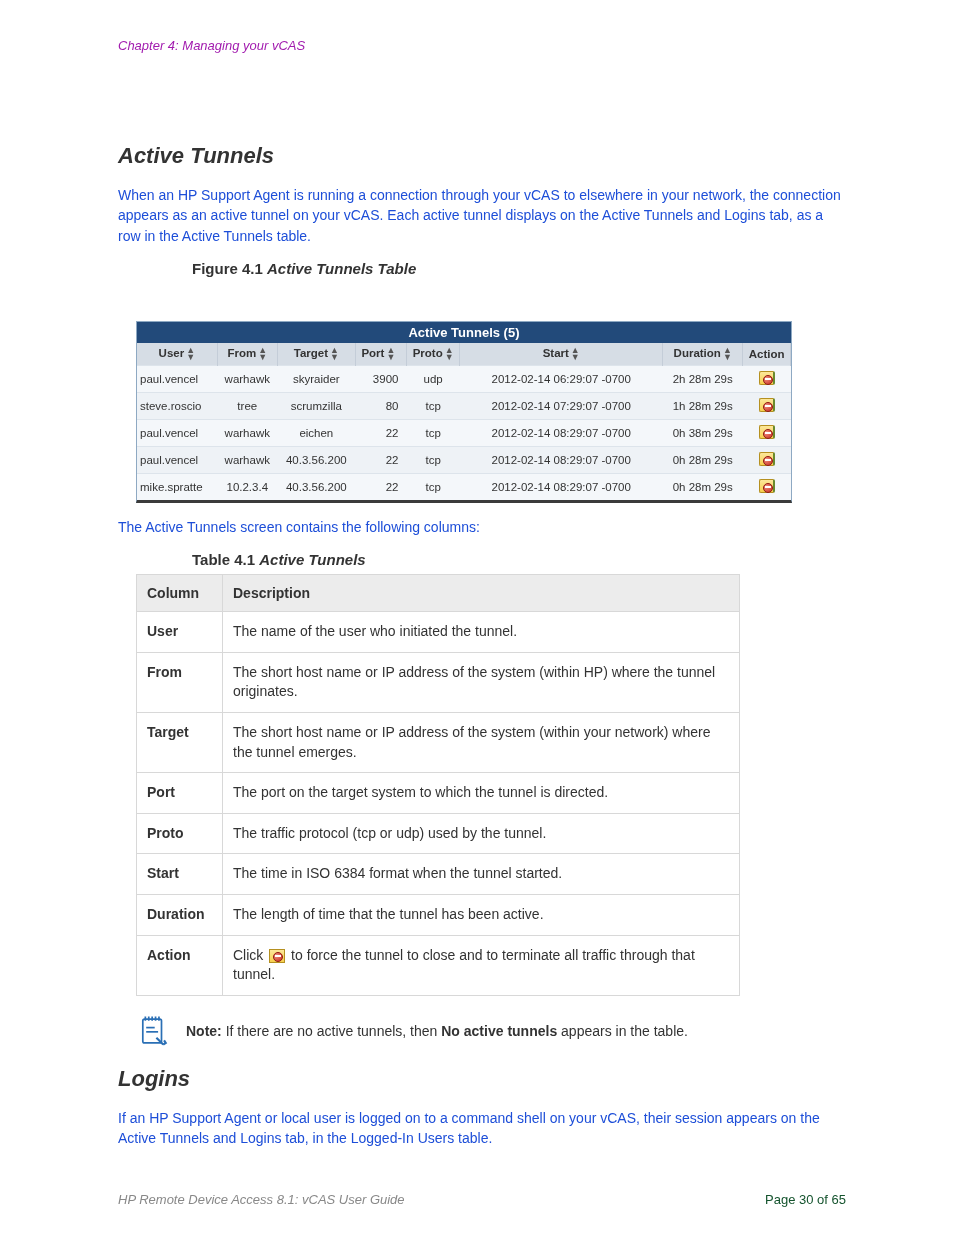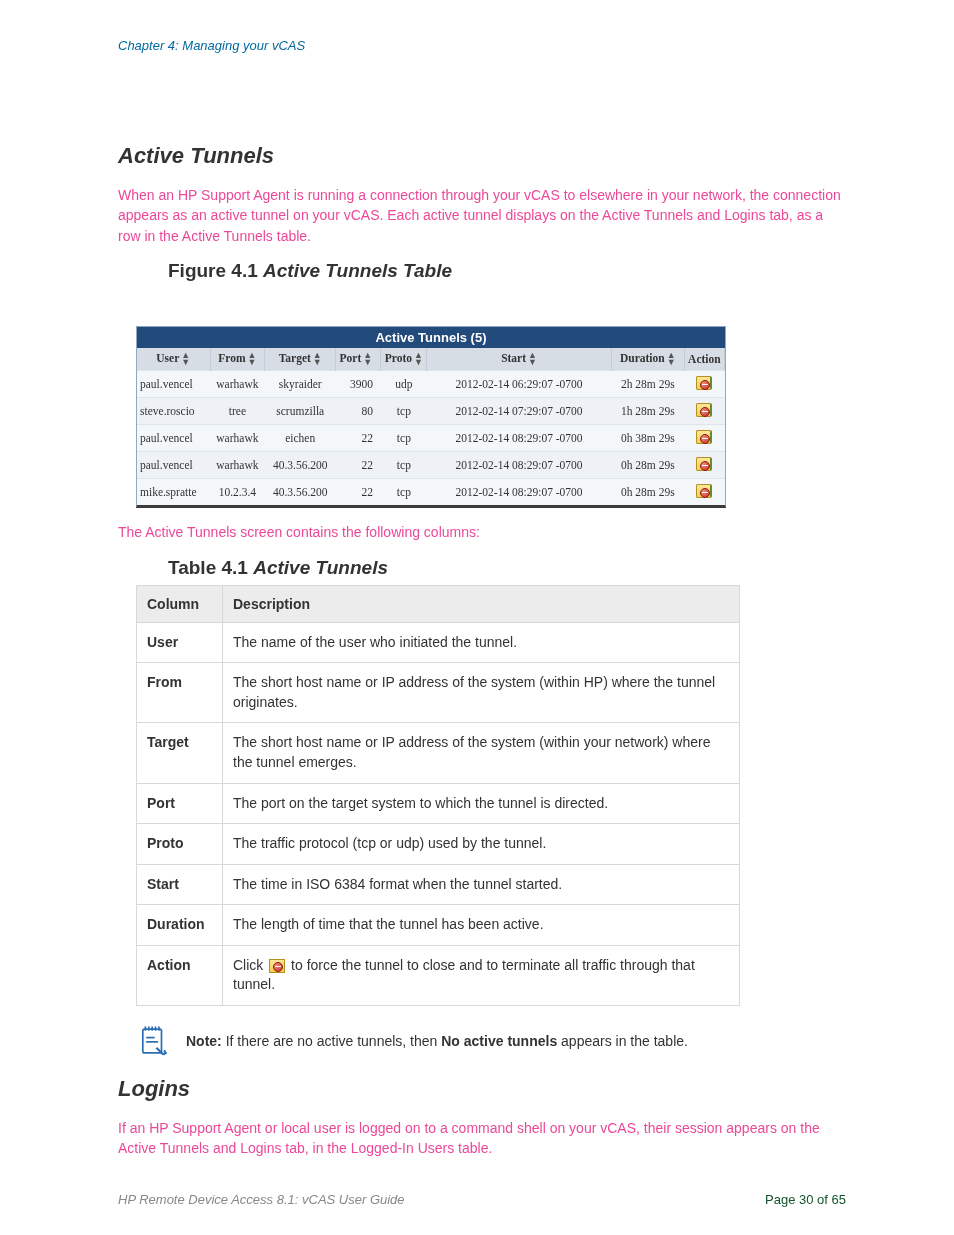--- a/index.html
+++ b/index.html
@@ -11,68 +11,67 @@
     font-size: 14px;
   }
   .page {
     width: 954px;
     min-height: 1235px;
     padding: 38px 108px 40px 118px;
     position: relative;
   }
   .chapter-header {
     font-style: italic;
-    color: #0369a1;
+    color: #a21caf;
     font-size: 13px;
     margin-bottom: 90px;
   }
   h2.section-title {
     font-style: italic;
     font-weight: bold;
     font-size: 22px;
     color: #333;
     margin: 0 0 16px 0;
   }
   p.body-text {
     margin: 0 0 14px 0;
     line-height: 1.45;
     font-size: 14px;
-    color: #ec4899;
+    color: #1d4ed8;
   }
   .indented { margin-left: 18px; }
   .figure-caption, .table-caption {
-    font-size: 19px;
-    margin: 6px 0 6px 10px;
+    font-size: 15px;
+    margin: 6px 0 6px 34px;
     padding-left: 40px;
   }
   .figure-caption .prefix, .table-caption .prefix { font-weight: bold; }
   .figure-caption .title, .table-caption .title { font-style: italic; font-weight: bold; }
 
   
   .tunnels-wrap {
     margin-left: 18px;
     border: 1px solid #8ea9c3;
     border-bottom: 3px solid #3b3b3b;
-    width: 590px;
+    width: 656px;
     font-size: 12px;
     margin-top: 44px;
   }
   .tunnels-title {
     background: #224a7a;
     color: #fff;
     text-align: center;
     font-weight: bold;
     padding: 3px 0;
     font-size: 13px;
   }
   table.tunnels {
     border-collapse: collapse;
     width: 100%;
     background: #5eead4;
-    font-family: Liberation Serif, serif;
   }
   table.tunnels th {
     background: #d6dde5;
     font-weight: bold;
     font-size: 11.5px;
     padding: 4px 3px;
     border-right: 1px solid #c4cdd8;
     text-align: center;
     white-space: nowrap;
   }

